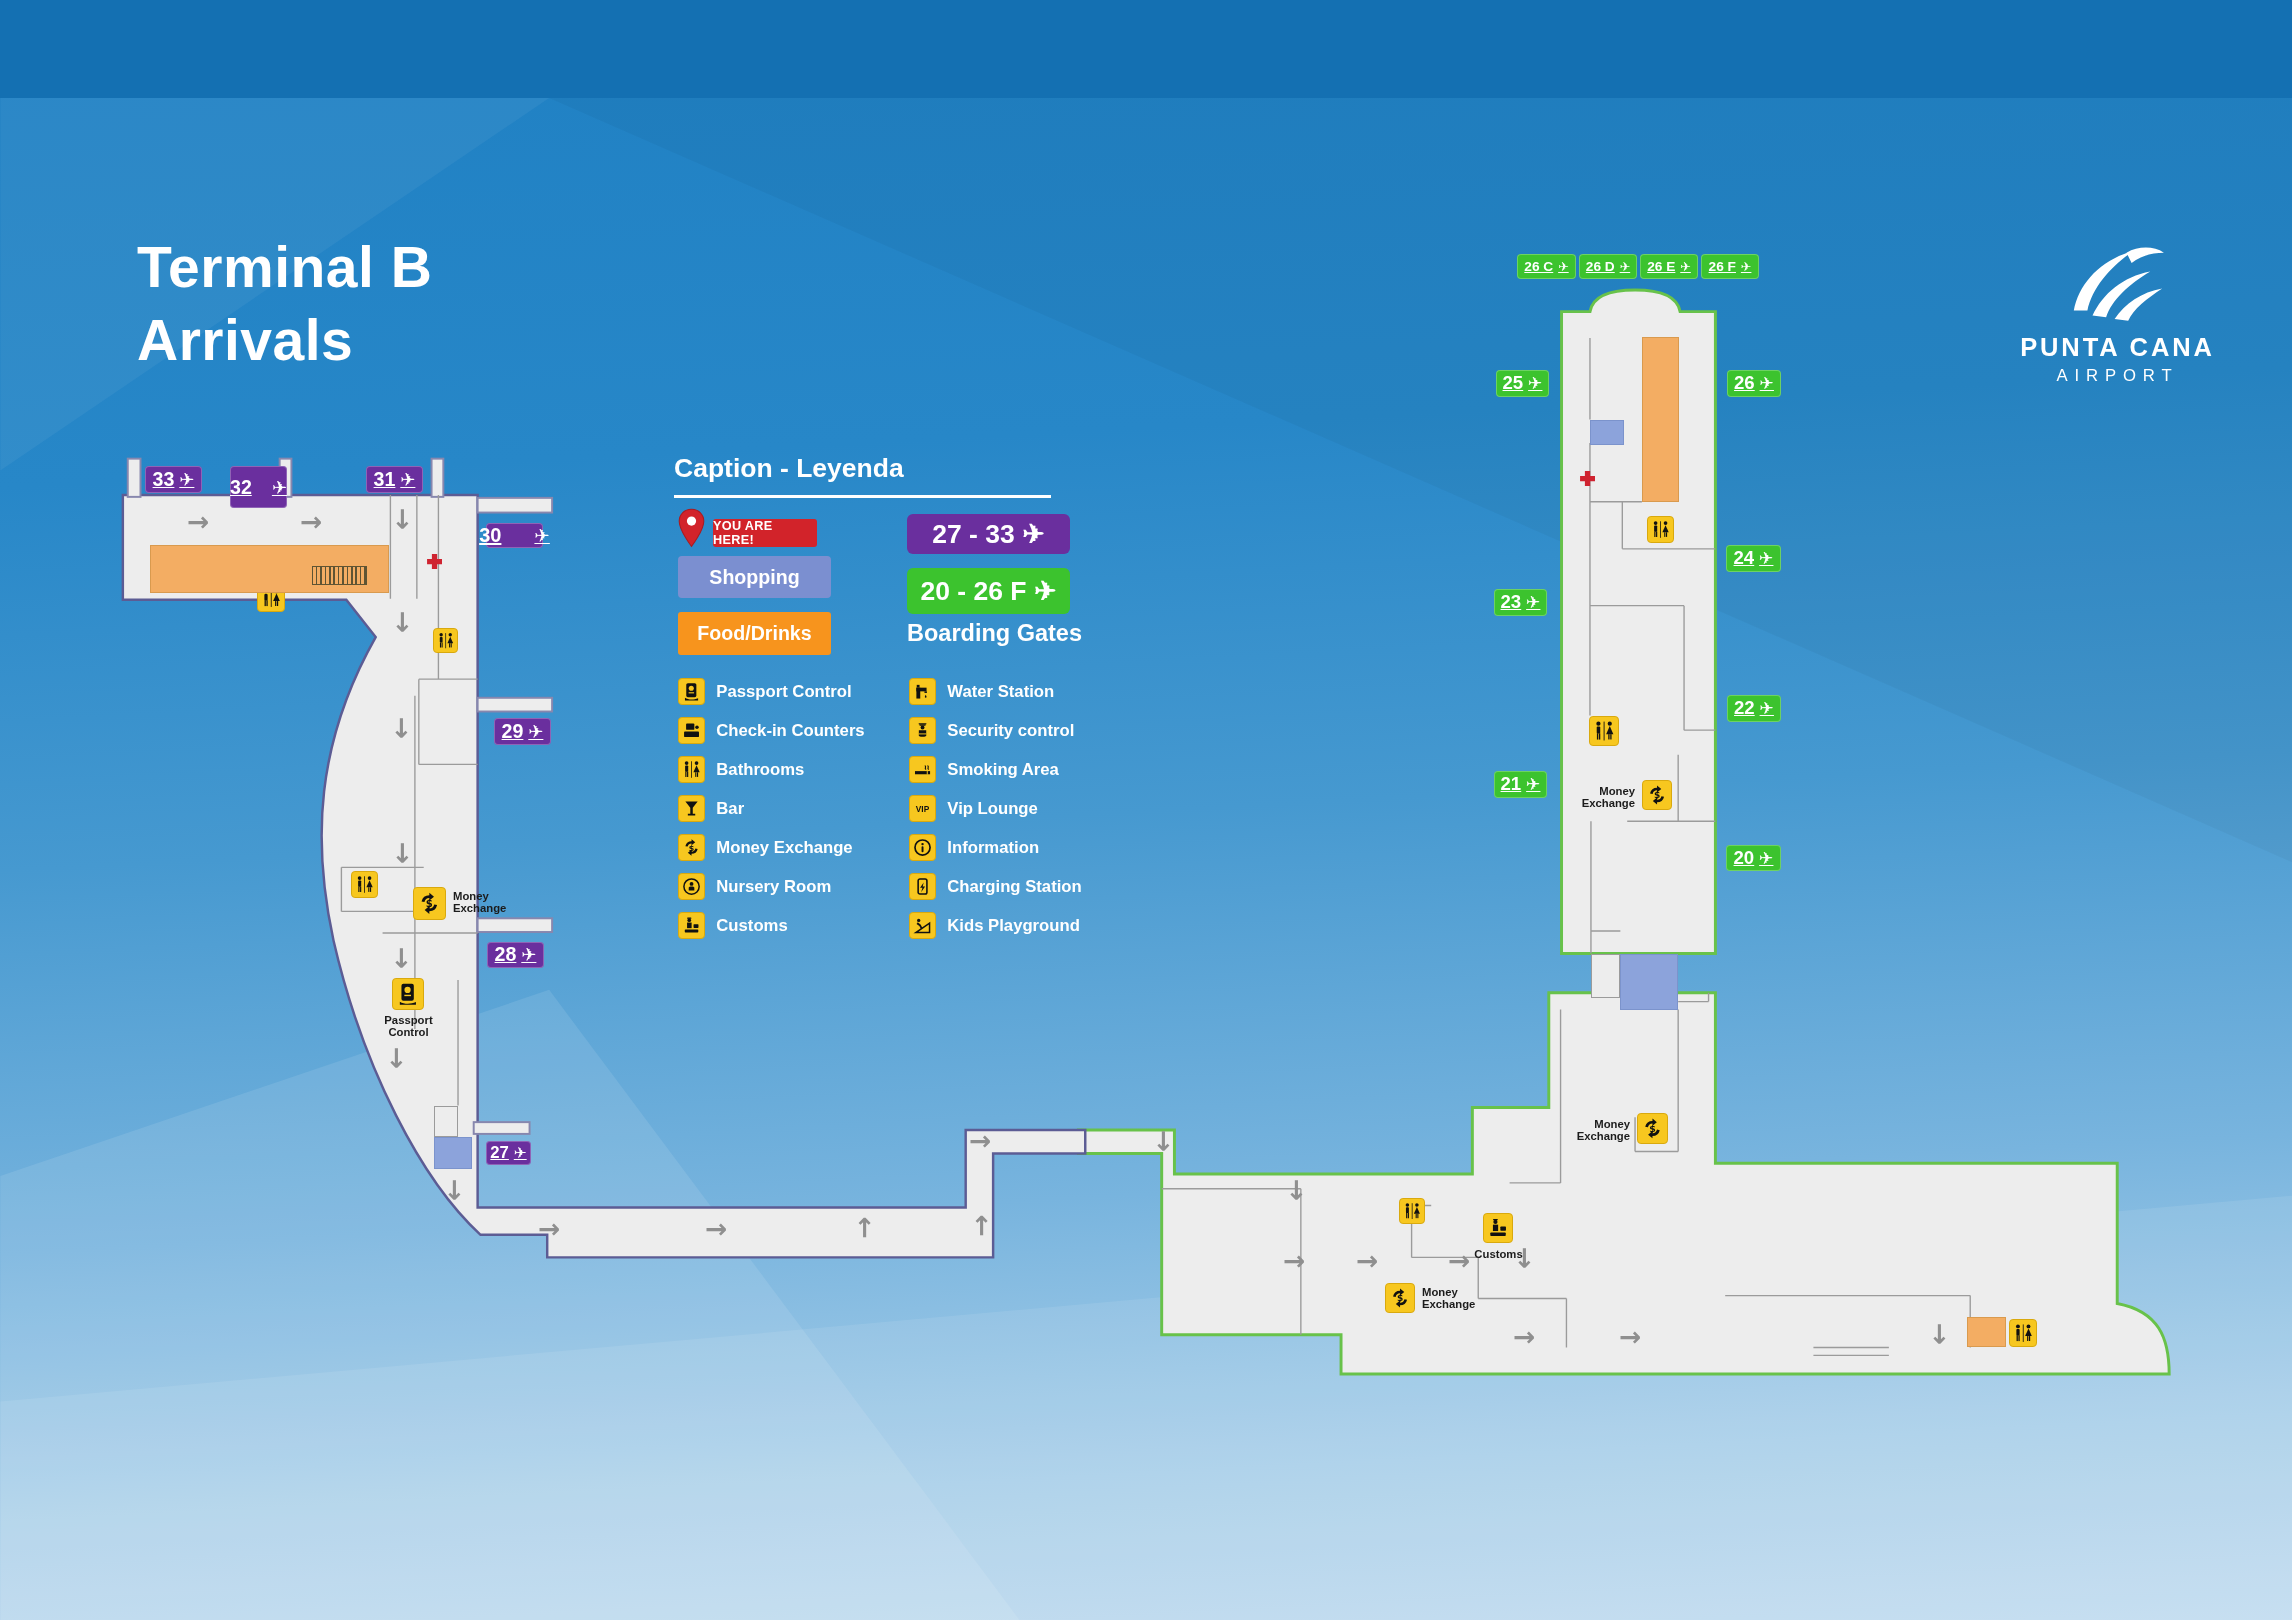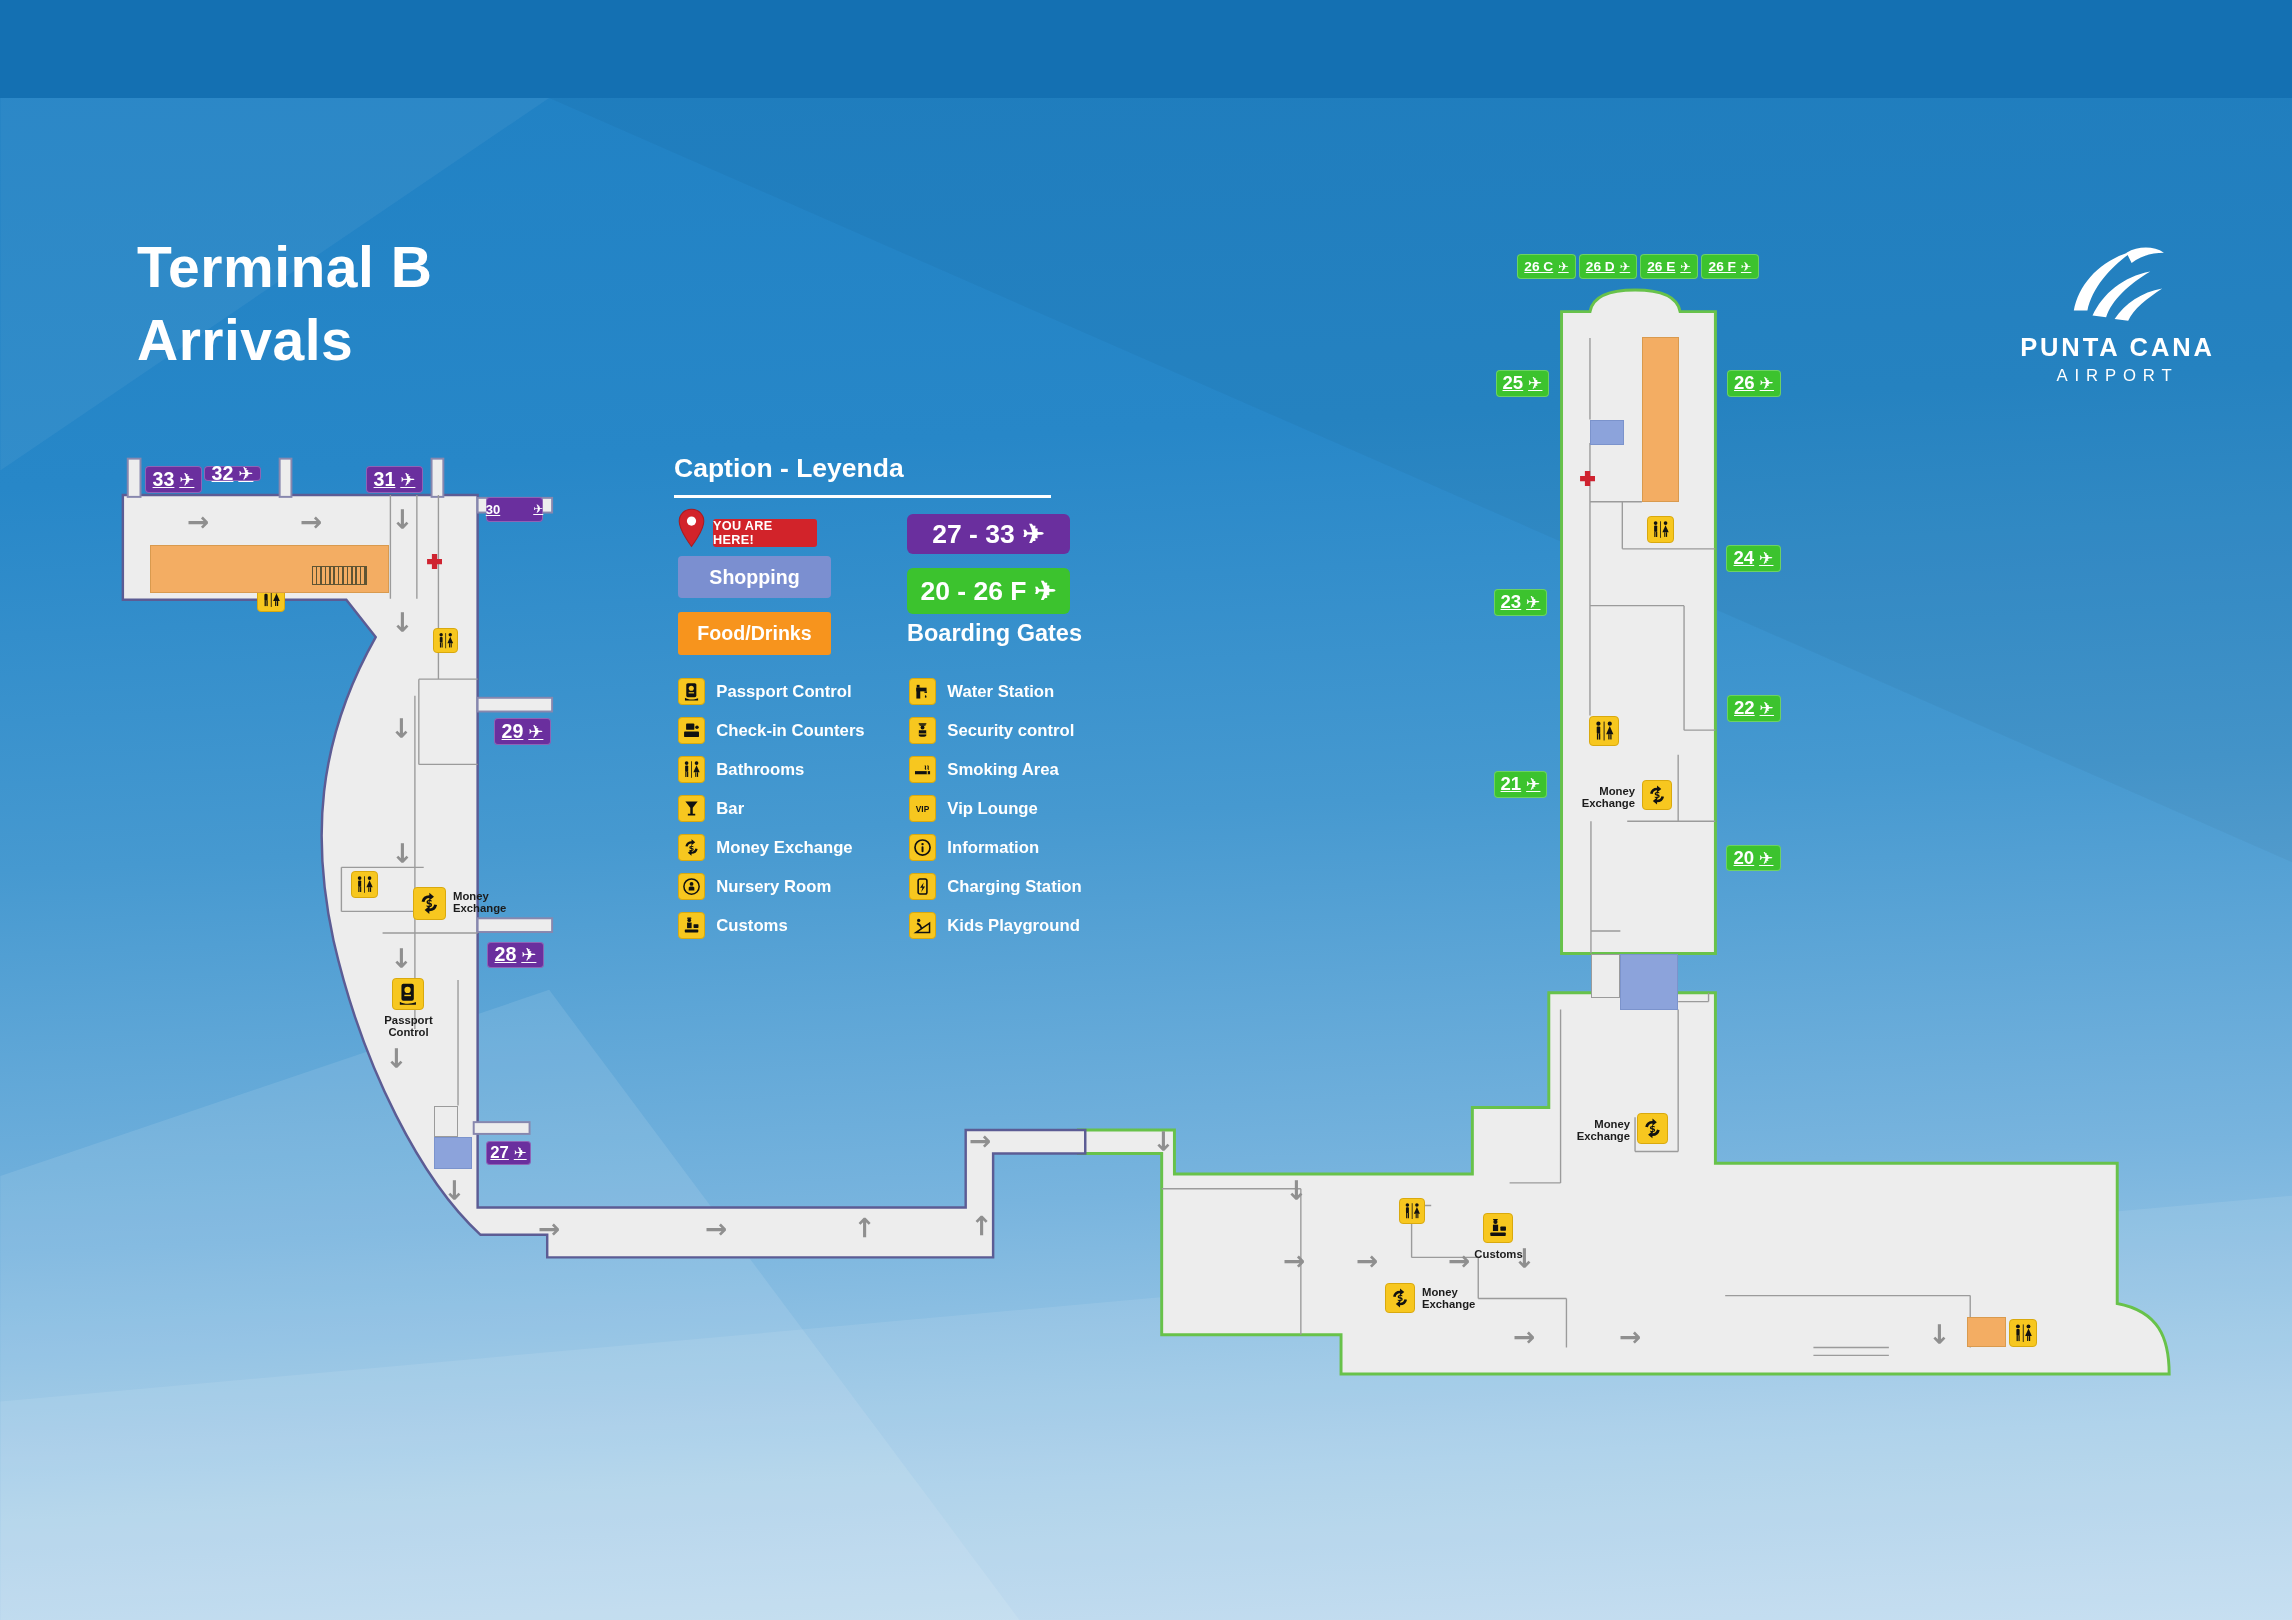--- a/index.html
+++ b/index.html
@@ -456,29 +456,29 @@
       </div>
       <div class="yic map nobg" style="left: 1575px; top: 466px; width: 24.5px; height: 24.5px;">
         <svg viewBox="0 0 24 24">
           <use href="#ic-cross"></use>
         </svg>
       </div>
       <div class="gate p" style="left: 145px; top: 466px; width: 57px; height: 26.5px; font-size: 19.6px;">
         <span>33</span>
         <span class="plane">✈</span>
       </div>
-      <div class="gate p" style="left: 204px; top: 466px; width: 57px; height: 15px; font-size: 19.6px;">
+      <div class="gate p" style="left: 230px; top: 466px; width: 57px; height: 42px; font-size: 19.6px; justify-content: space-between;">
         <span>32</span>
         <span class="plane">✈</span>
       </div>
       <div class="gate p" style="left: 366px; top: 466px; width: 57px; height: 26.5px; font-size: 19.6px;">
         <span>31</span>
         <span class="plane">✈</span>
       </div>
-      <div class="gate p" style="left: 486px; top: 497px; width: 57px; height: 24.5px; font-size: 13px; gap: 33px;">
+      <div class="gate p" style="left: 486px; top: 523px; width: 57px; height: 24.5px; font-size: 20px; gap: 33px;">
         <span>30</span>
         <span class="plane">✈</span>
       </div>
       <div class="gate p" style="left: 487px; top: 718px; width: 57px; height: 26.5px; font-size: 19.6px; margin-left: 7px;">
         <span>29</span>
         <span class="plane">✈</span>
       </div>
       <div class="gate p" style="left: 487px; top: 942px; width: 57px; height: 25.5px; font-size: 19.6px;">
         <span>28</span>
         <span class="plane">✈</span>

